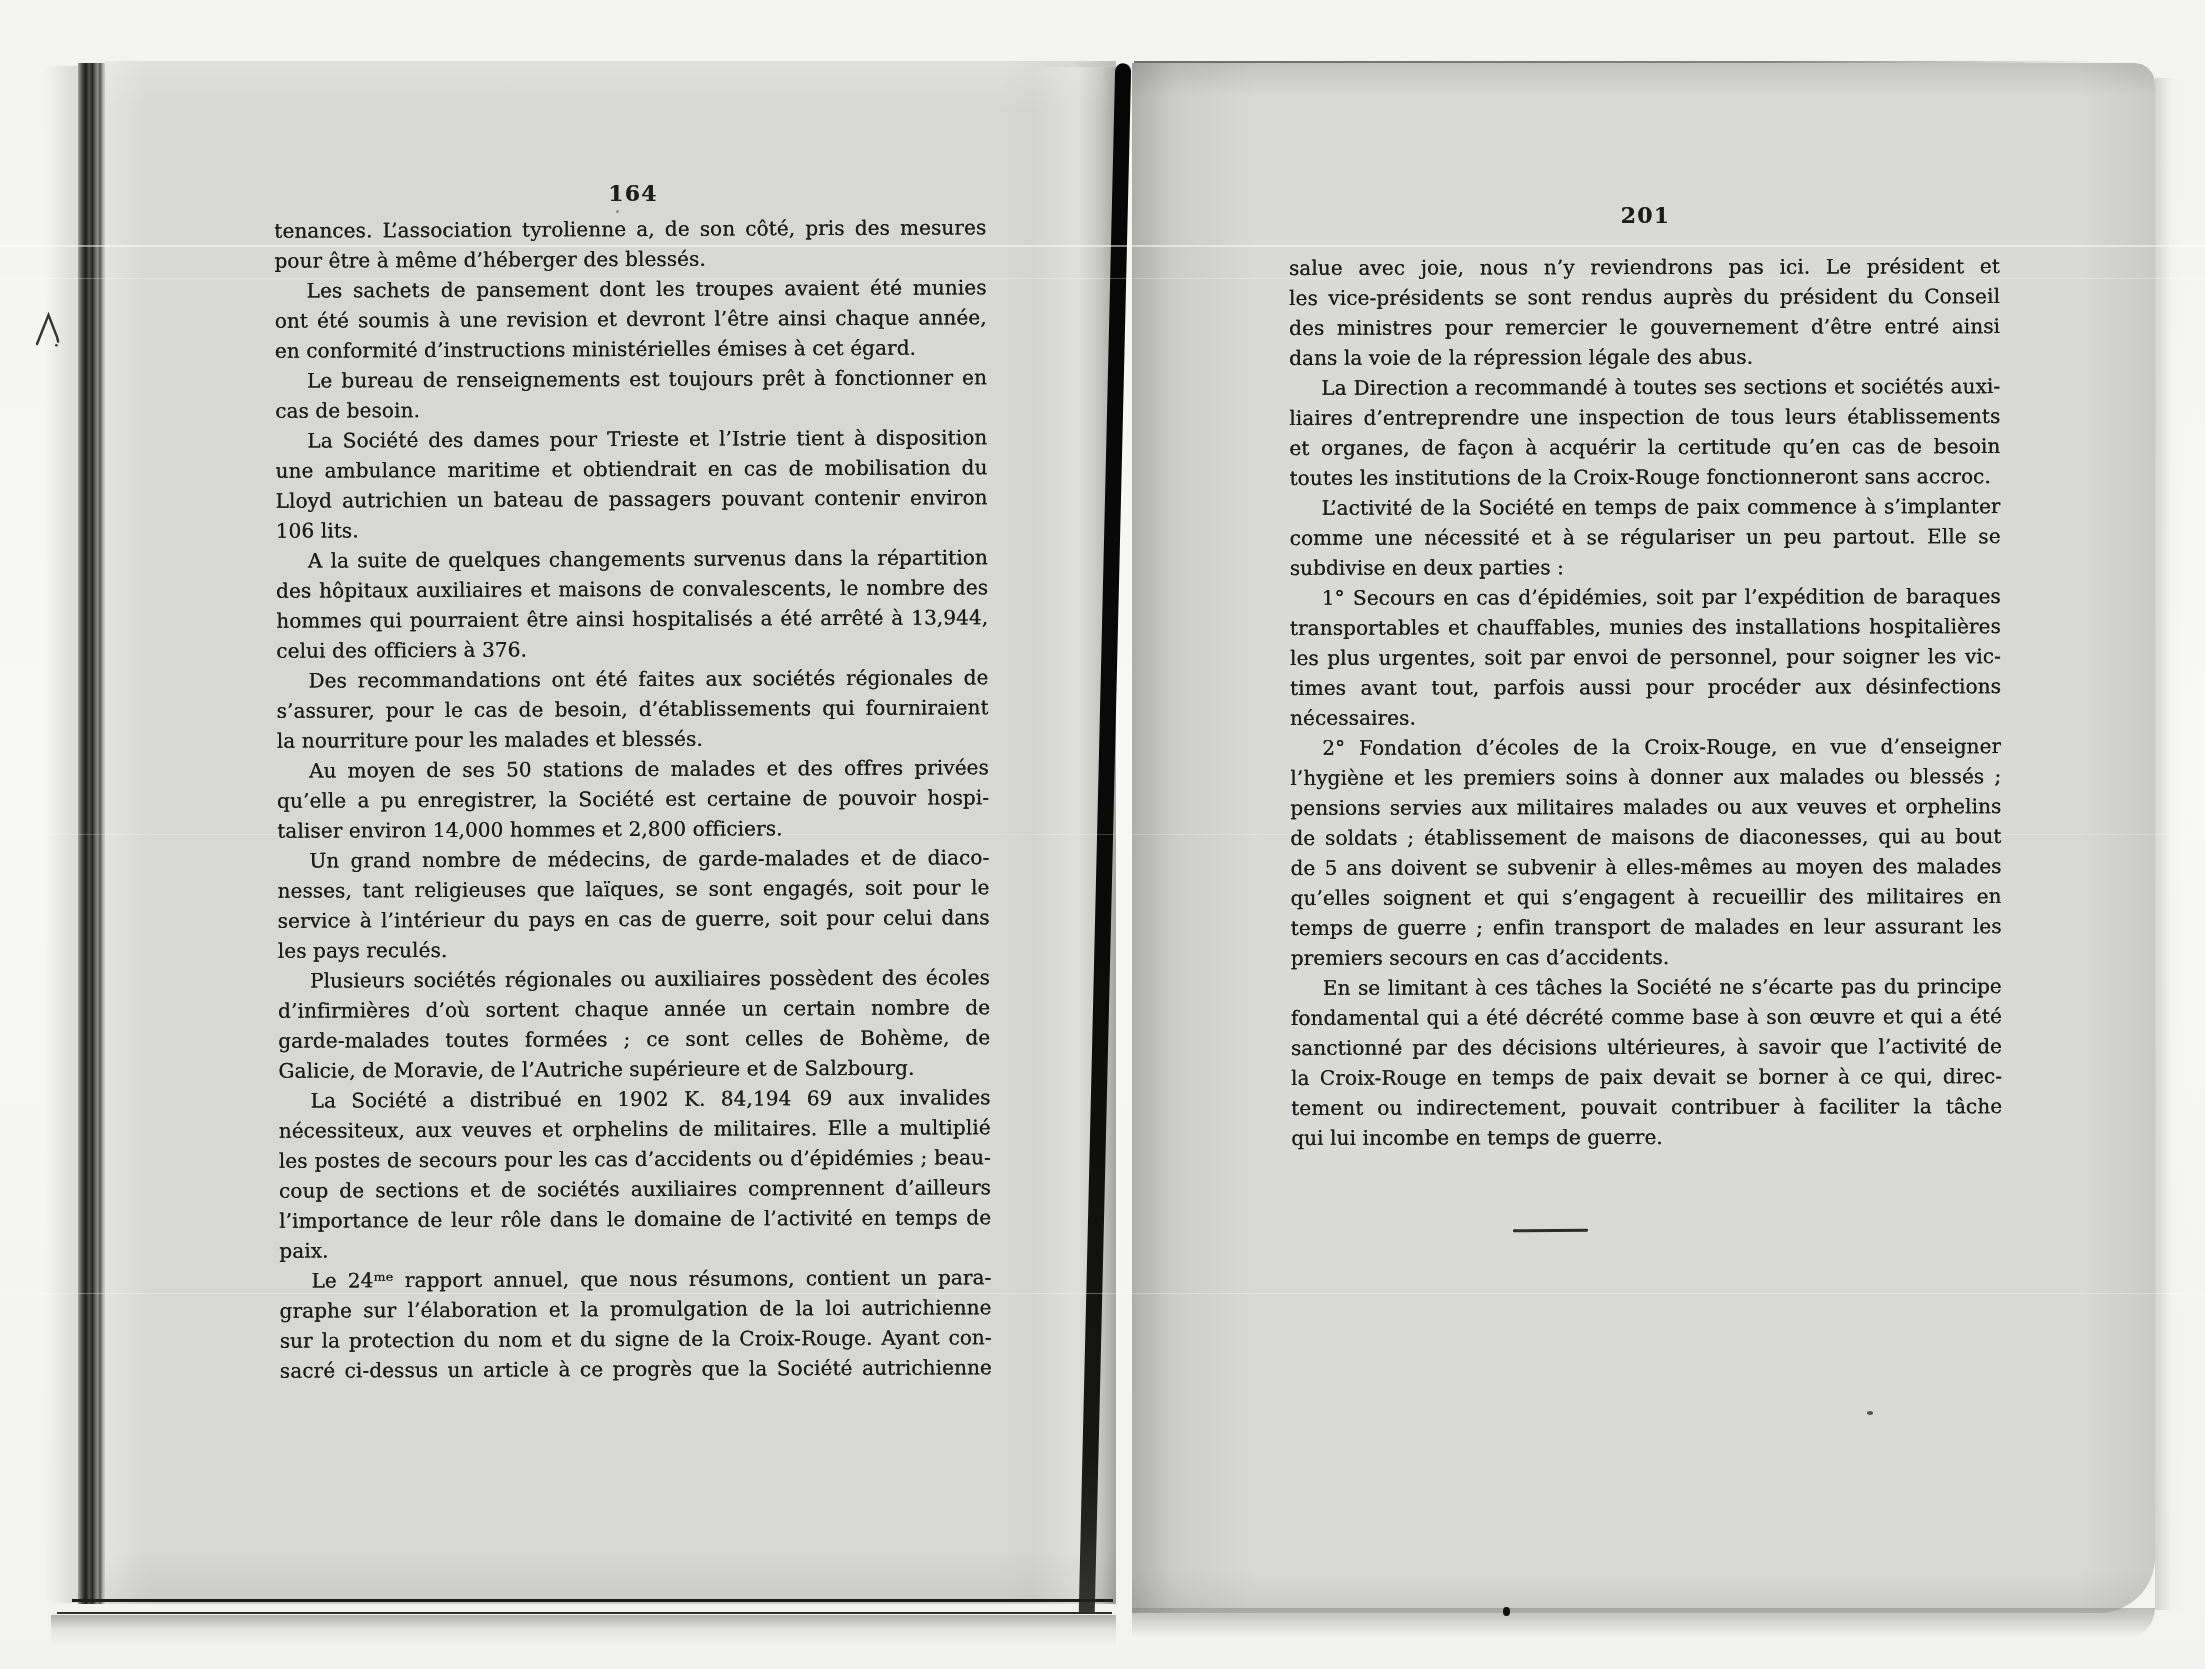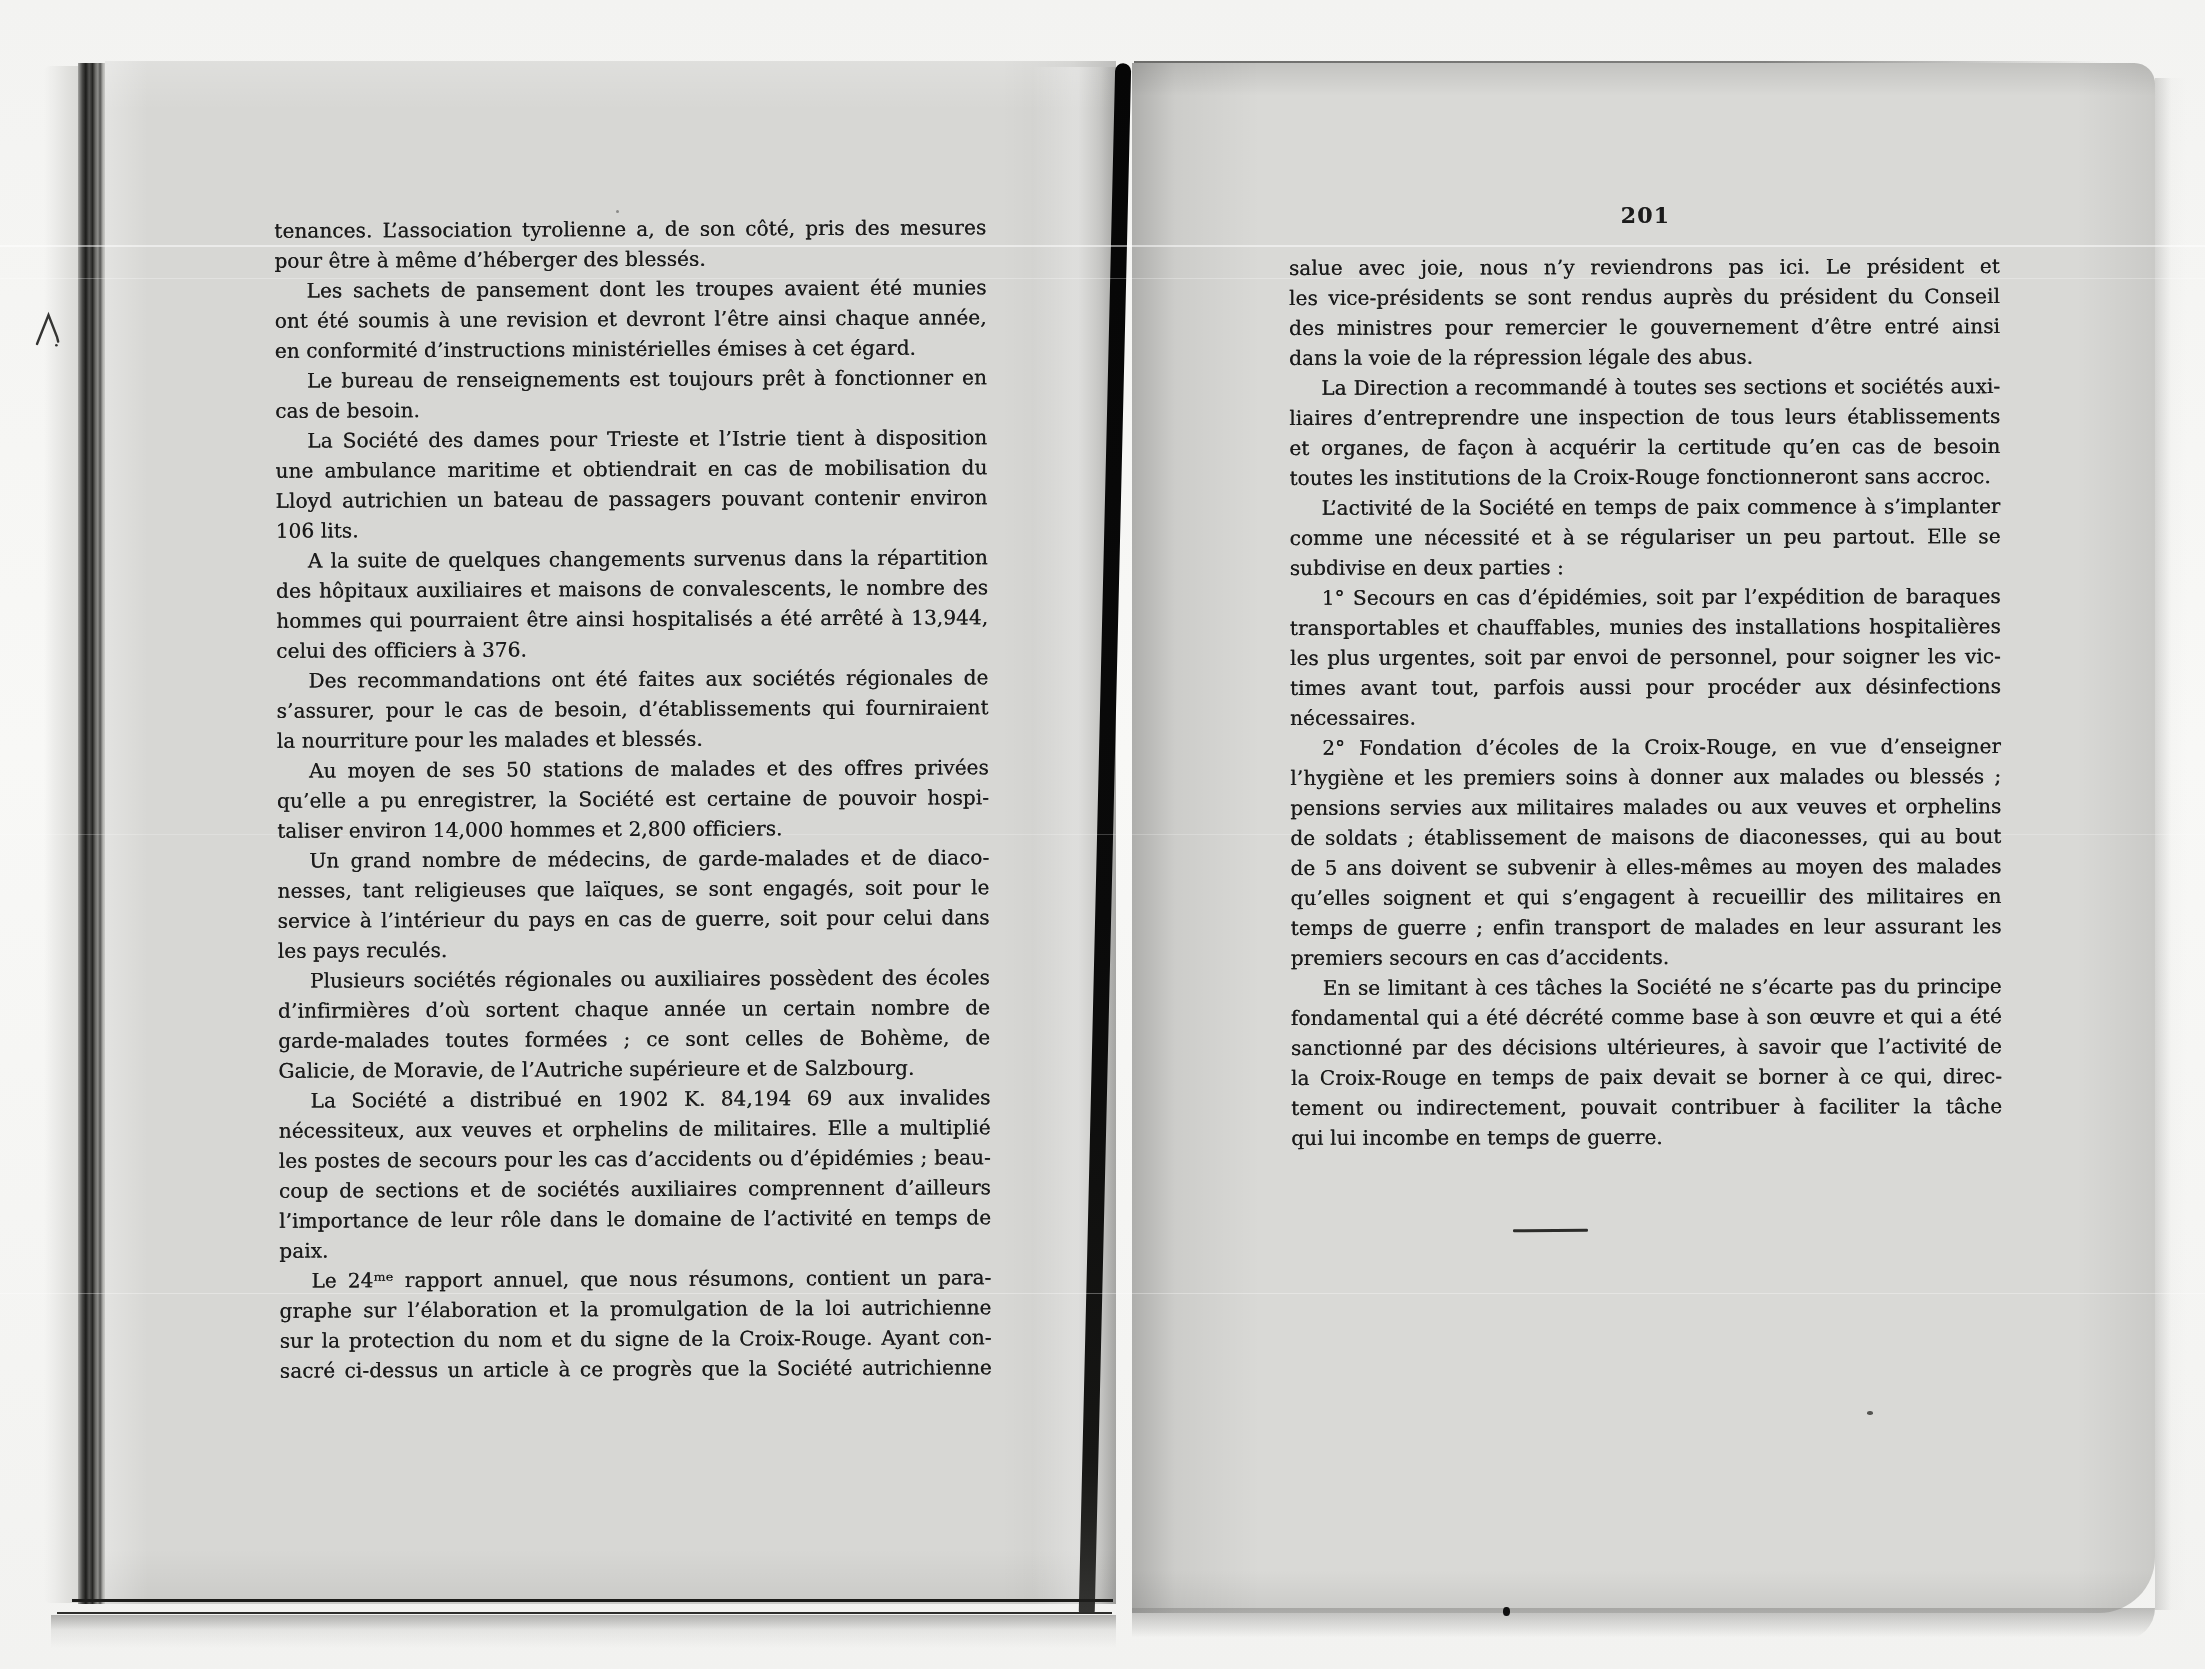--- a/index.html
+++ b/index.html
@@ -106,20 +106,21 @@
   <div class="abs bline2"></div>
   <div class="abs bshadow-left"></div>
   <div class="abs bshadow-right"></div>
   <div class="abs rshadow"></div>
 
   <div class="abs crease c1"></div>
   <div class="abs crease c2"></div>
   <div class="abs crease c3"></div>
   <div class="abs crease c4"></div>
 
+  <div class="abs pagenum pn-left">164</div>
   <div class="abs pagenum pn-right">201</div>
 
   <div class="abs col col-left">
       <div class="line">tenances. L’association tyrolienne a, de son côté, pris des mesures</div>
       <div class="line end">pour être à même d’héberger des blessés.</div>
       <div class="line ind">Les sachets de pansement dont les troupes avaient été munies</div>
       <div class="line">ont été soumis à une revision et devront l’être ainsi chaque année,</div>
       <div class="line end">en conformité d’instructions ministérielles émises à cet égard.</div>
       <div class="line ind">Le bureau de renseignements est toujours prêt à fonctionner en</div>
       <div class="line end">cas de besoin.</div>

